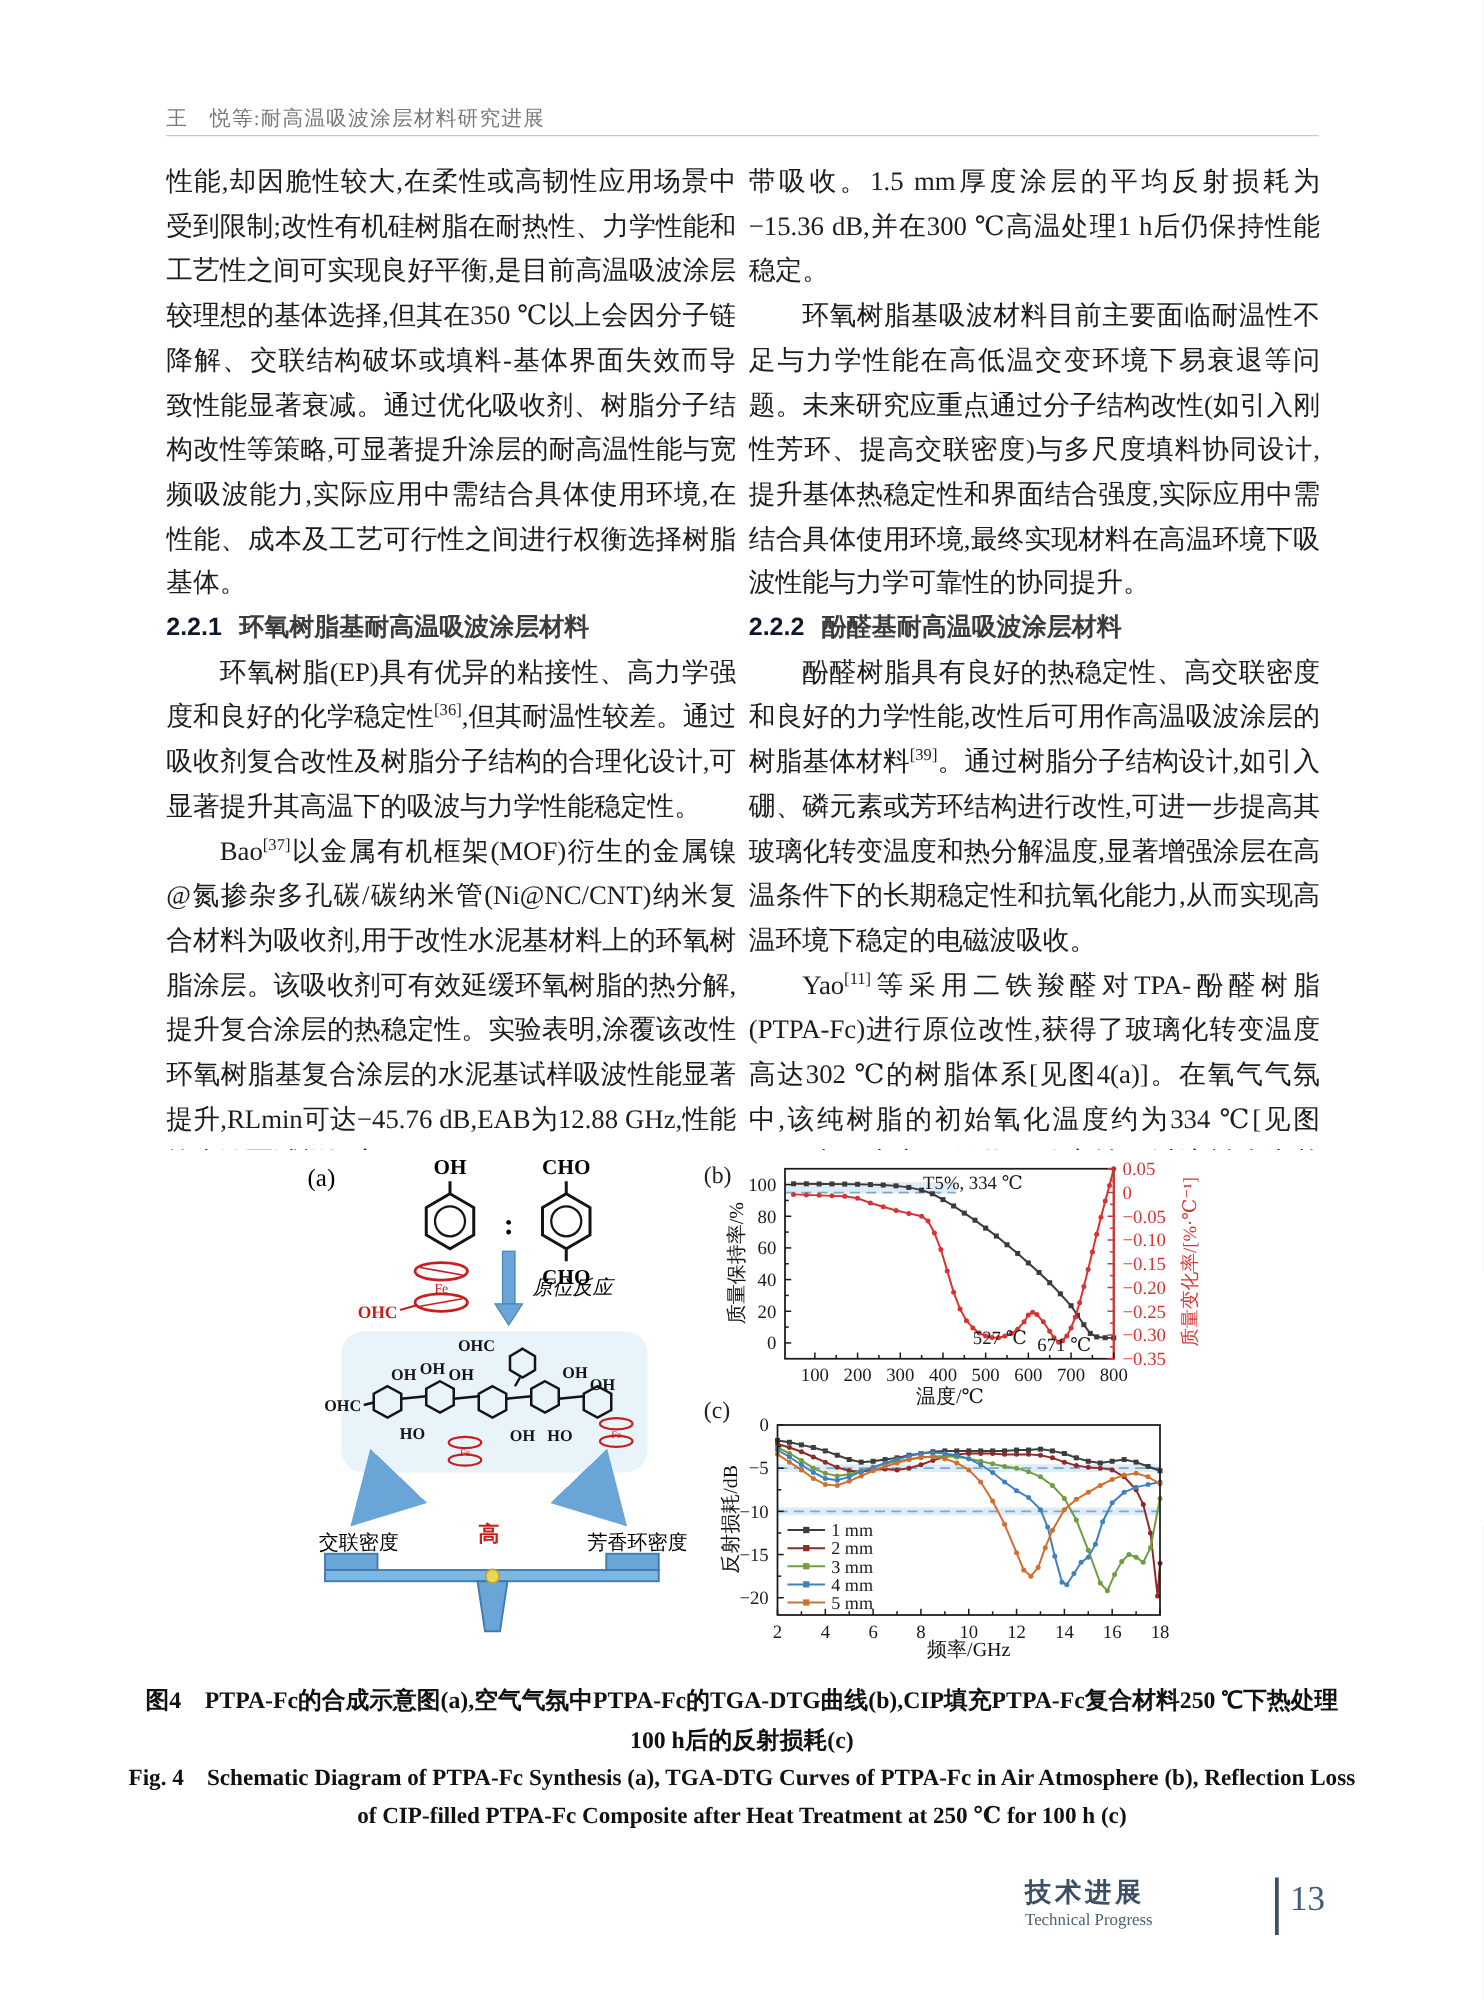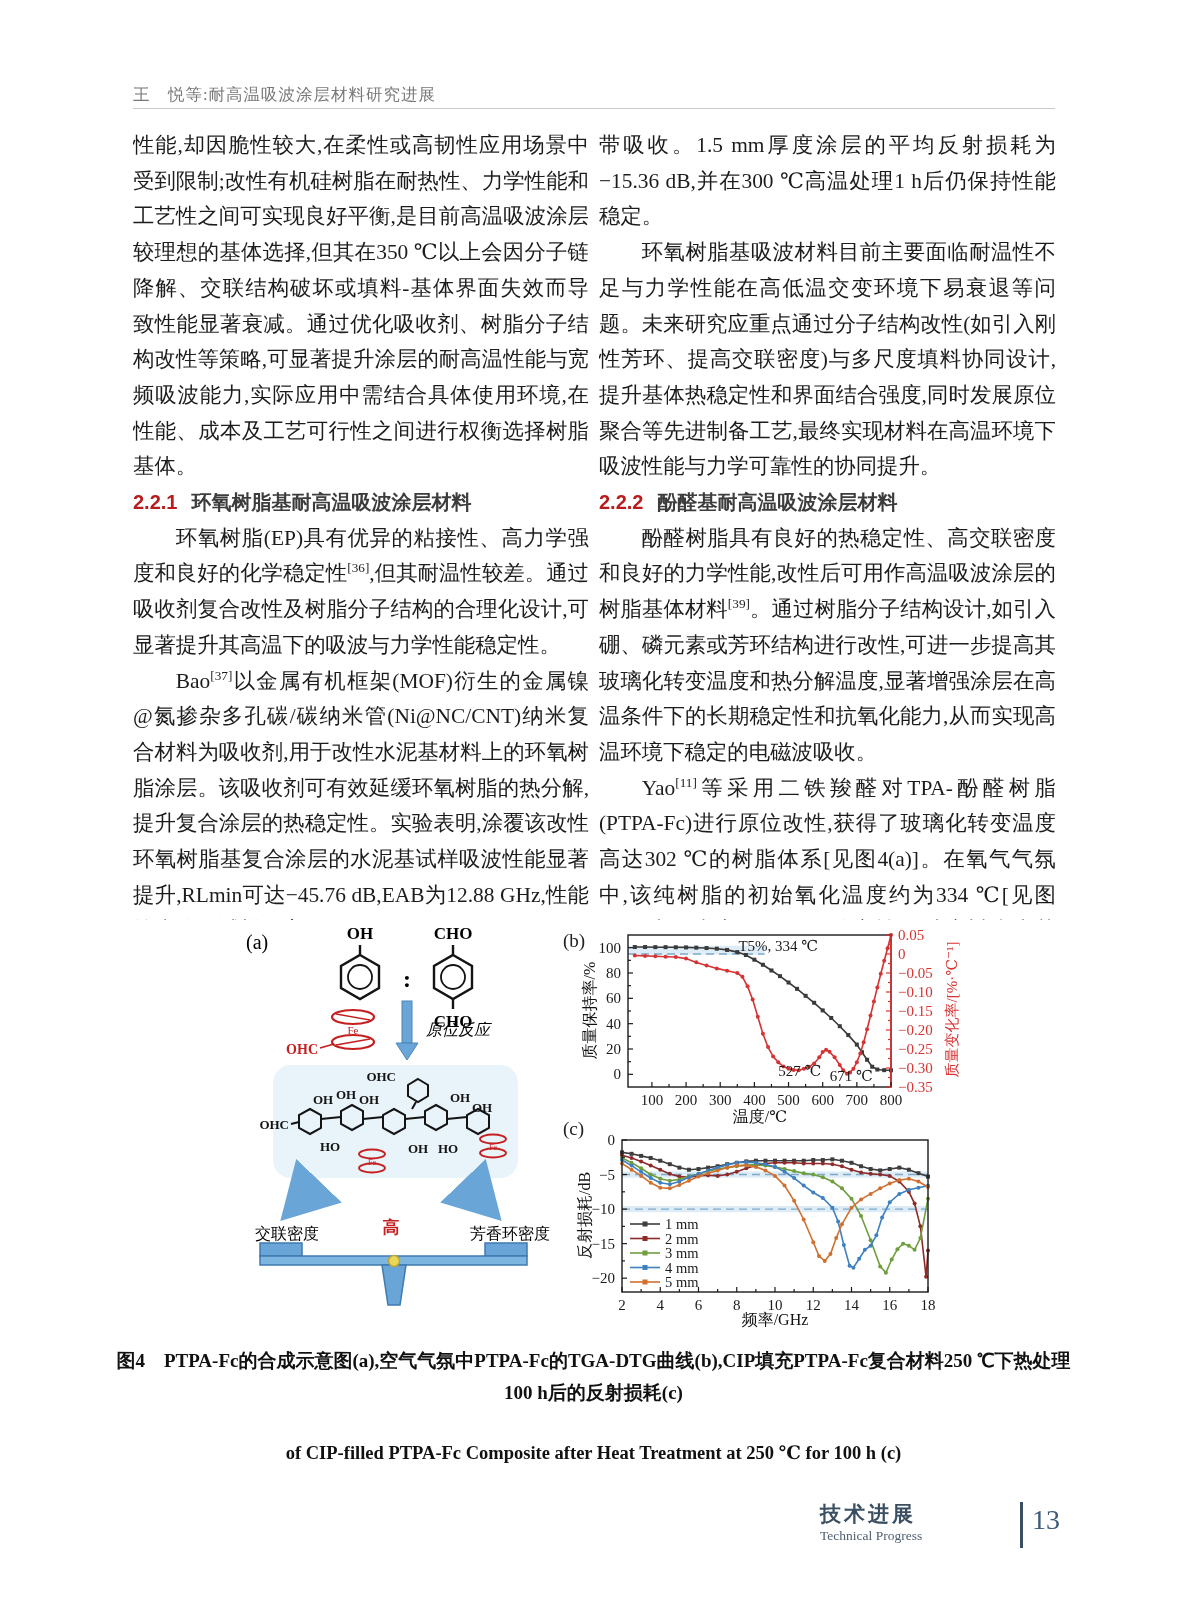--- a/index.html
+++ b/index.html
@@ -11,21 +11,21 @@
   .hdr-rule{position:absolute;top:108px;left:133px;width:922px;height:1px;background:#c9c9c9;}
   
   .col{position:absolute;top:128px;height:792px;overflow:hidden;}
   .col.left{left:133px;width:456px;}
   .col.right{left:599px;width:457px;}
   .col p{margin:0;font-size:21.4px;line-height:35.7px;text-align:justify;
          text-justify:inter-ideograph;}
   .col p.indent{text-indent:2em;}
   .col h3{margin:0;font-family:"Liberation Sans","DejaVu Sans",sans-serif;
           font-size:20px;font-weight:700;color:#3c3c3c;line-height:35.7px;}
-  .col h3 .num{margin-right:14px;color:#b91c1c;text-align:center;}
+  .col h3 .num{margin-right:14px;color:#0f172a;text-align:center;}
   sup{font-size:0.62em;line-height:0;}
   
   .fig-label{position:absolute;font-size:19px;color:#222;}
   .axlab{position:absolute;font-size:16px;color:#111;text-align:center;}
   .axlab.rot{transform:rotate(-90deg);}
   .axlab.red{color:#d63333;}
   svg.chart{position:absolute;overflow:visible;}
   svg.scheme{position:absolute;overflow:visible;}
   
   .cap{position:absolute;left:90px;width:1007px;text-align:center;font-weight:700;}
@@ -53,21 +53,21 @@
   <div class="col left">
     <p class="rich">性能,却因脆性较大,在柔性或高韧性应用场景中受到限制;改性有机硅树脂在耐热性、力学性能和工艺性之间可实现良好平衡,是目前高温吸波涂层较理想的基体选择,但其在350 ℃以上会因分子链降解、交联结构破坏或填料-基体界面失效而导致性能显著衰减。通过优化吸收剂、树脂分子结构改性等策略,可显著提升涂层的耐高温性能与宽频吸波能力,实际应用中需结合具体使用环境,在性能、成本及工艺可行性之间进行权衡选择树脂基体。</p>
     <h3><span class="num">2.2.1</span><span>环氧树脂基耐高温吸波涂层材料</span></h3>
     <p class="rich indent">环氧树脂(EP)具有优异的粘接性、高力学强度和良好的化学稳定性<sup>[36]</sup>,但其耐温性较差。通过吸收剂复合改性及树脂分子结构的合理化设计,可显著提升其高温下的吸波与力学性能稳定性。</p>
     <p class="rich indent">Bao<sup>[37]</sup>以金属有机框架(MOF)衍生的金属镍@氮掺杂多孔碳/碳纳米管(Ni@NC/CNT)纳米复合材料为吸收剂,用于改性水泥基材料上的环氧树脂涂层。该吸收剂可有效延缓环氧树脂的热分解,提升复合涂层的热稳定性。实验表明,涂覆该改性环氧树脂基复合涂层的水泥基试样吸波性能显著提升,RLmin可达−45.76 dB,EAB为12.88 GHz,性能较未涂覆试样提高了116.77%。</p>
 
   </div>
 
   <div class="col right">
     <p class="rich">带吸收。1.5 mm厚度涂层的平均反射损耗为−15.36 dB,并在300 ℃高温处理1 h后仍保持性能稳定。</p>
-    <p class="rich indent">环氧树脂基吸波材料目前主要面临耐温性不足与力学性能在高低温交变环境下易衰退等问题。未来研究应重点通过分子结构改性(如引入刚性芳环、提高交联密度)与多尺度填料协同设计,提升基体热稳定性和界面结合强度,同时发展原位聚合等先进制备工艺,最终实现材料在高温环境下吸波性能与力学可靠性的协同提升。</p>
+    <p class="rich indent">环氧树脂基吸波材料目前主要面临耐温性不足与力学性能在高低温交变环境下易衰退等问题。未来研究应重点通过分子结构改性(如引入刚性芳环、提高交联密度)与多尺度填料协同设计,提升基体热稳定性和界面结合强度,实际应用中需结合具体使用环境,最终实现材料在高温环境下吸波性能与力学可靠性的协同提升。</p>
     <h3><span class="num">2.2.2</span><span>酚醛基耐高温吸波涂层材料</span></h3>
     <p class="rich indent">酚醛树脂具有良好的热稳定性、高交联密度和良好的力学性能,改性后可用作高温吸波涂层的树脂基体材料<sup>[39]</sup>。通过树脂分子结构设计,如引入硼、磷元素或芳环结构进行改性,可进一步提高其玻璃化转变温度和热分解温度,显著增强涂层在高温条件下的长期稳定性和抗氧化能力,从而实现高温环境下稳定的电磁波吸收。</p>
     <p class="rich indent">Yao<sup>[11]</sup>等采用二铁羧醛对TPA-酚醛树脂(PTPA-Fc)进行原位改性,获得了玻璃化转变温度高达302 ℃的树脂体系[见图4(a)]。在氧气气氛中,该纯树脂的初始氧化温度约为334 ℃[见图4(b)],表现出良好的热氧稳定性。以该树脂为基体、羰基铁粉(CIP)为吸收剂的复合涂层,因改性酚醛树脂基体的高热稳定性有效延缓了CIP的氧化。在250 ℃下热处理100 h后,涂层仍保持3.1 GHz的吸收带宽[见图4(c)],显示出优异的长期热稳定性。</p>
 
   </div>
 
   <svg class="scheme" style="left:160px;top:905px;" width="420" height="402" viewBox="0 0 420 402">
     <defs>
       <marker id="ah" markerWidth="9" markerHeight="9" refX="6" refY="4.5" orient="auto">
         <path d="M0,0 L8,4.5 L0,9 Z" fill="#6aa5d8"></path>
@@ -564,20 +564,21 @@
       <text x="43" y="132.5" text-anchor="start" fill="#1a1a1a" font-size="14.5">4 mm</text>
       <line x1="8" x2="38" y1="142" y2="142" stroke="#d07030" stroke-width="1.6"></line>
       <rect x="20.5" y="139.5" width="5" height="5" fill="#d07030"></rect>
       <text x="43" y="147" text-anchor="start" fill="#1a1a1a" font-size="14.5">5 mm</text>
     </svg>
   <div class="axlab rot" style="left:507px;top:1205px;width:156px;">反射损耗/dB</div>
   <div class="axlab" style="left:715px;top:1310px;width:120px;">频率/GHz</div>
 
   <div class="cap zh" style="top:1345px;">图4　PTPA-Fc的合成示意图(a),空气气氛中PTPA-Fc的TGA-DTG曲线(b),CIP填充PTPA-Fc复合材料250 ℃下热处理</div>
   <div class="cap zh" style="top:1377px;">100 h后的反射损耗(c)</div>
+  <div class="cap en" style="top:1408px;">Fig. 4　Schematic Diagram of PTPA-Fc Synthesis (a), TGA-DTG Curves of PTPA-Fc in Air Atmosphere (b), Reflection Loss</div>
   <div class="cap en" style="top:1438px;">of CIP-filled PTPA-Fc Composite after Heat Treatment at 250 ℃ for 100 h (c)</div>
 
   <div class="foot-zh">技术进展</div>
   <div class="foot-en">Technical Progress</div>
   <div class="foot-bar"></div>
   <div class="foot-pg">13</div>
 
 </div>
 
 </body></html>

